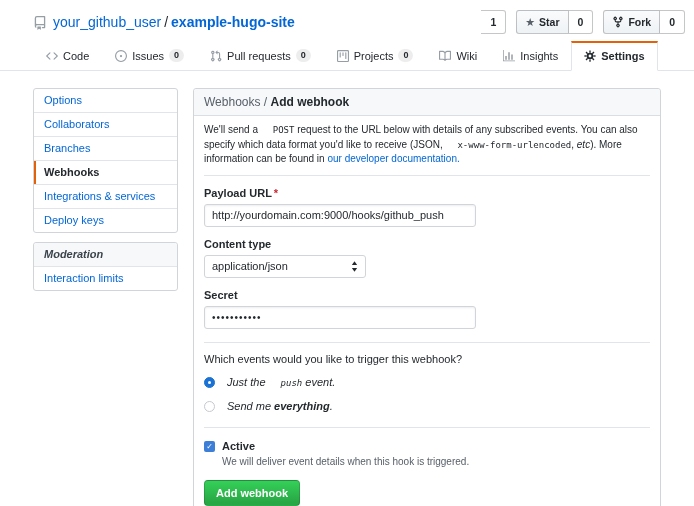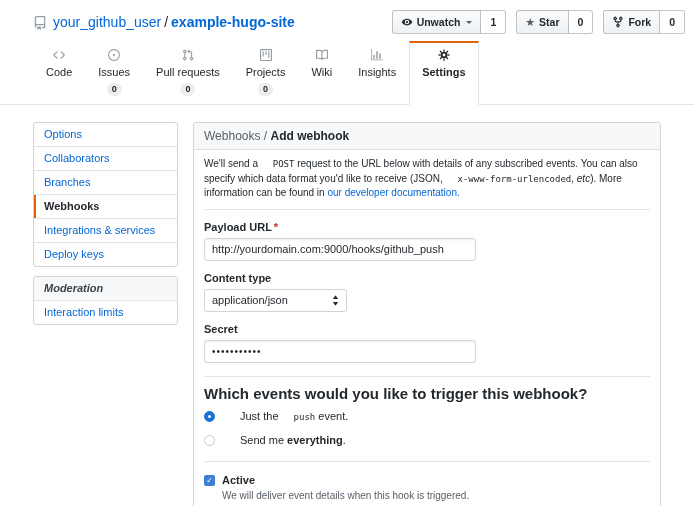--- a/index.html
+++ b/index.html
@@ -34,21 +34,21 @@
   .caret { width:0; height:0; border:3px solid transparent; border-top-color:#586069; margin:3px 0 0 2px; }
   .social-count {
     display:flex; align-items:center; padding:5px 9px; background:#fff;
     border:1px solid rgba(27,31,35,.25); border-left:none; border-radius:0 3px 3px 0; color:#24292e;
   }
 
   
   .tabs { display:flex; align-items:stretch; padding:3px 0 0 33px; border-bottom:1px solid #e1e4e8; }
   .tab {
     display:flex; align-items:center; gap:5px; padding:7px 12px 8px;
-    font-size:11px; color:#24292e; border:1px solid transparent; margin-bottom:-1px;flex-direction:column;
+    font-size:11px; color:#24292e; border:1px solid transparent; margin-bottom:-1px;
   }
   .tab .t-icon { color:#959da5; }
   .counter {
     font-size:9px; font-weight:600; color:#24292e;
     background:rgba(27,31,35,.08); border-radius:9px; padding:2px 5px; line-height:1;
   }
   .tab.active {
     background:#fff; font-weight:700;
     border:1px solid #e1e4e8; border-bottom:1px solid #fff;
     border-top:2px solid #e36209; padding-top:6px;
@@ -88,28 +88,28 @@
   .field-label { display:block; font-size:11px; font-weight:700; margin:11px 0 5px; line-height:12px; }
   .required { color:#cb2431; margin-left:2px; }
   .text-input {
     display:block; width:272px; height:23px; padding:3px 7px;
     font-family:"Liberation Sans","DejaVu Sans",sans-serif; font-size:11px; color:#24292e;
     border:1px solid #d1d5da; border-radius:3px; background:#fff;
     box-shadow:inset 0 1px 2px rgba(27,31,35,.075); outline:none;
   }
   .secret-input { font-size:10px; letter-spacing:1px; }
   .select {
-    width:143px; height:23px; display:flex; align-items:center; justify-content:space-between;
+    width:162px; height:23px; display:flex; align-items:center; justify-content:space-between;
     padding:0 7px; font-size:11px; border:1px solid #d1d5da; border-radius:3px; background:#fff; cursor:pointer;
   }
   .select .arrows { color:#24292e; }
 
   .events-section { padding:10px 0 14px; border-bottom:1px solid #e1e4e8; }
-  .question { font-size:15px; font-weight:700; line-height:13px; }
-  .radio-row { display:flex; align-items:center; gap:25px; margin-top:10px; font-size:11px; cursor:pointer; line-height:13px; }
+  .question { font-size:11px; font-weight:400; line-height:13px; }
+  .radio-row { display:flex; align-items:center; gap:12px; margin-top:10px; font-size:11px; cursor:pointer; line-height:13px;font-style:italic; }
   .radio { width:11px; height:11px; border-radius:50%; border:1px solid #c5cad0; background:#fff; flex:none; position:relative; }
   .radio.checked { background:#1a72d4; border-color:#1a72d4; }
   .radio.checked::after { content:""; position:absolute; left:3px; top:3px; width:3px; height:3px; border-radius:50%; background:#fff; }
 
   .active-section { padding-top:12px; }
   .checkbox-row { display:flex; align-items:center; gap:7px; font-size:11px; font-weight:700; line-height:13px; cursor:pointer; }
   .checkbox {
     width:11px; height:11px; border-radius:2px; background:#3d7fd6; color:#fff;
     font-size:8px; line-height:11px; text-align:center; flex:none; font-weight:700;
   }
@@ -130,29 +130,20 @@
     <span class="repo-icon">
       <svg width="14" height="14" viewBox="0 0 16 16" fill="currentColor">
           <path d="M2 2.5A2.5 2.5 0 0 1 4.5 0h8.75a.75.75 0 0 1 .75.75v12.5a.75.75 0 0 1-.75.75h-2.5a.75.75 0 0 1 0-1.5h1.75v-2h-8a1 1 0 0 0-.714 1.7.75.75 0 1 1-1.072 1.05A2.495 2.495 0 0 1 2 11.5Zm10.5-1h-8a1 1 0 0 0-1 1v6.708A2.486 2.486 0 0 1 4.5 9h8ZM5 12.25a.25.25 0 0 1 .25-.25h3.5a.25.25 0 0 1 .25.25v3.25a.25.25 0 0 1-.4.2l-1.45-1.087a.249.249 0 0 0-.3 0L5.4 15.7a.25.25 0 0 1-.4-.2Z"></path>
         </svg>
     </span>
     <h1 class="repo-title">
       <a href="#">your_github_user</a><span class="sep">/</span><a href="#" class="repo-name">example-hugo-site</a>
     </h1>
     <div class="actions">
       <div class="btn-group">
-        <button class="gh-btn">
-          <span class="b-icon">
-            <svg width="12" height="12" viewBox="0 0 16 16" fill="currentColor">
-                <path fill-rule="evenodd" d="M8 3.5c-3.2 0-5.9 1.9-7.2 4.5 1.3 2.6 4 4.5 7.2 4.5s5.9-1.9 7.2-4.5C13.9 5.4 11.2 3.5 8 3.5zm0 7.5a3 3 0 1 1 0-6 3 3 0 0 1 0 6zm0-1.5a1.5 1.5 0 1 0 0-3 1.5 1.5 0 0 0 0 3z"></path>
-              </svg>
-          </span>
-          <span>Unwatch</span>
-          <span class="caret"></span>
-        </button>
         <a href="#" class="social-count">1</a>
       </div>
       <div class="btn-group">
         <button class="gh-btn">
           <span class="star-glyph">★</span>
           <span>Star</span>
         </button>
         <a href="#" class="social-count">0</a>
       </div>
       <div class="btn-group">

